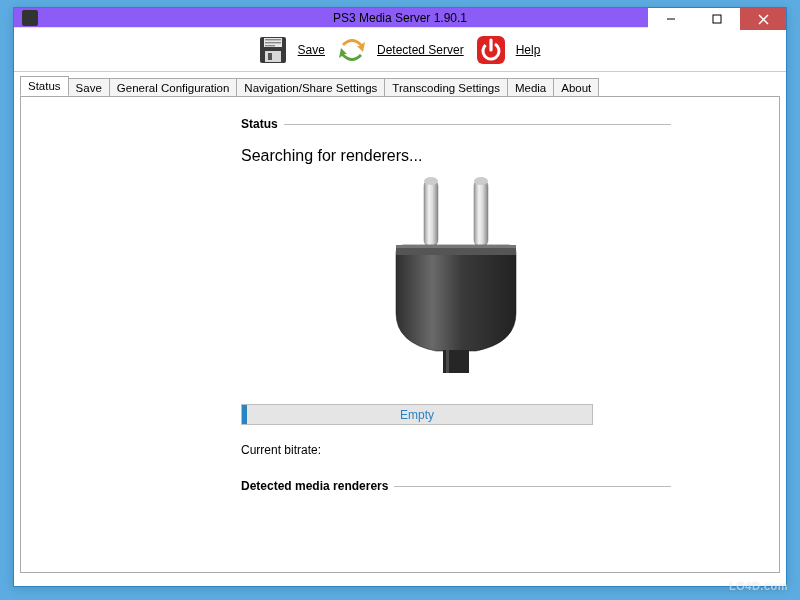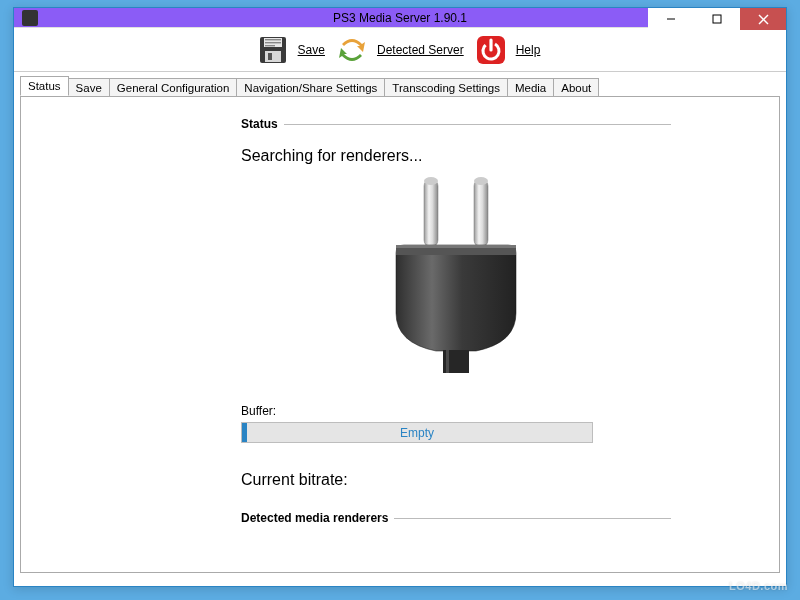--- a/index.html
+++ b/index.html
@@ -168,32 +168,32 @@
     width: 352px;
     height: 21px;
     border: 1px solid #bdbdbd;
     background: #e5e5e5;
     display: flex;
     align-items: center;
     justify-content: center;
     font-size: 12px;
     color: #2a84c4;
     position: relative;
-    margin-bottom: 28px;
+    margin-bottom: 18px;
   }
   .buffer-bar .tick {
     position: absolute;
     left: 0;
     top: 0;
     bottom: 0;
     width: 5px;
     background: #2a84c4;
   }
   .bitrate-label {
-    font-size: 16px;
+    font-size: 12px;
     color: #000;
     margin-bottom: 22px;
   }
   .watermark {
     position: absolute;
     right: 12px;
     bottom: 8px;
     font-family: Arial, sans-serif;
     font-size: 11px;
     font-weight: bold;
@@ -311,21 +311,20 @@
 
           <path d="M 28 72 L 132 72 Q 140 72 140 80 L 140 140 Q 140 170 100 178 L 60 178 Q 20 170 20 140 L 20 80 Q 20 72 28 72 Z" fill="url(#bd)" stroke="#111" stroke-width="0.5"></path>
           <rect x="20" y="72" width="120" height="10" fill="#555"></rect>
           <rect x="20" y="72" width="120" height="3" fill="#777"></rect>
 
           <rect x="67" y="177" width="26" height="24" fill="#262626"></rect>
           <rect x="70" y="177" width="3" height="24" fill="#4a4a4a"></rect>
         </svg>
       </div>
 
-      <div class="buffer-label">Buffer:</div>
       <div class="buffer-bar">
         <div class="tick"></div>
         <span>Empty</span>
       </div>
 
       <div class="bitrate-label">Current bitrate:</div>
 
       <div class="section-head">
         <span class="label">Detected media renderers</span>
         <span class="line"></span>

